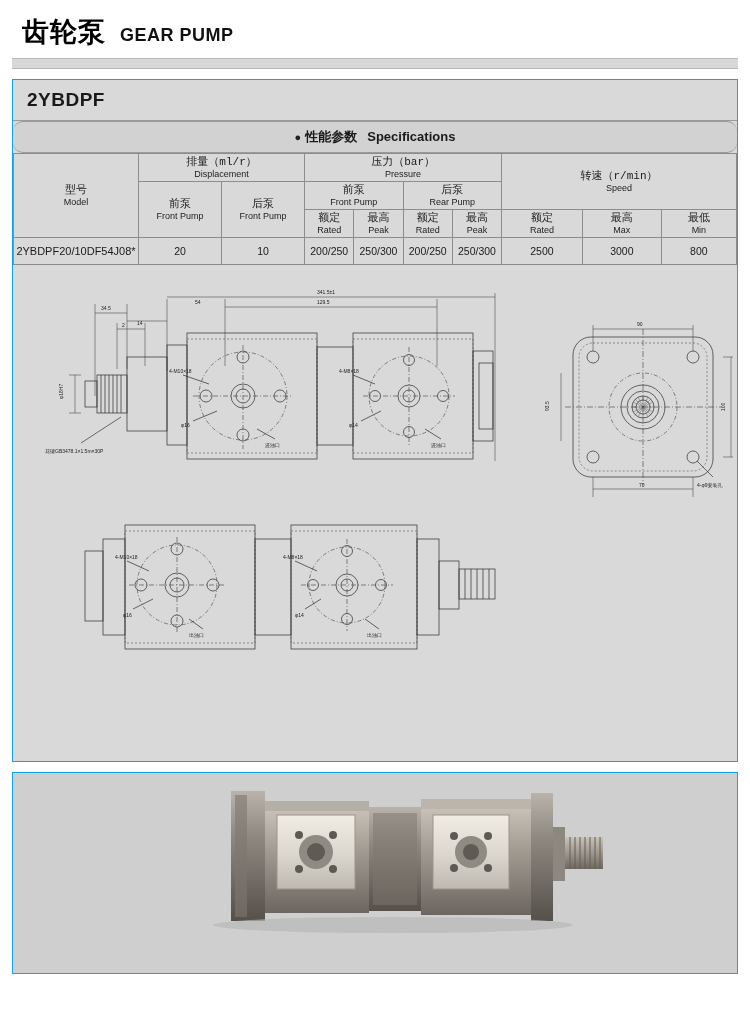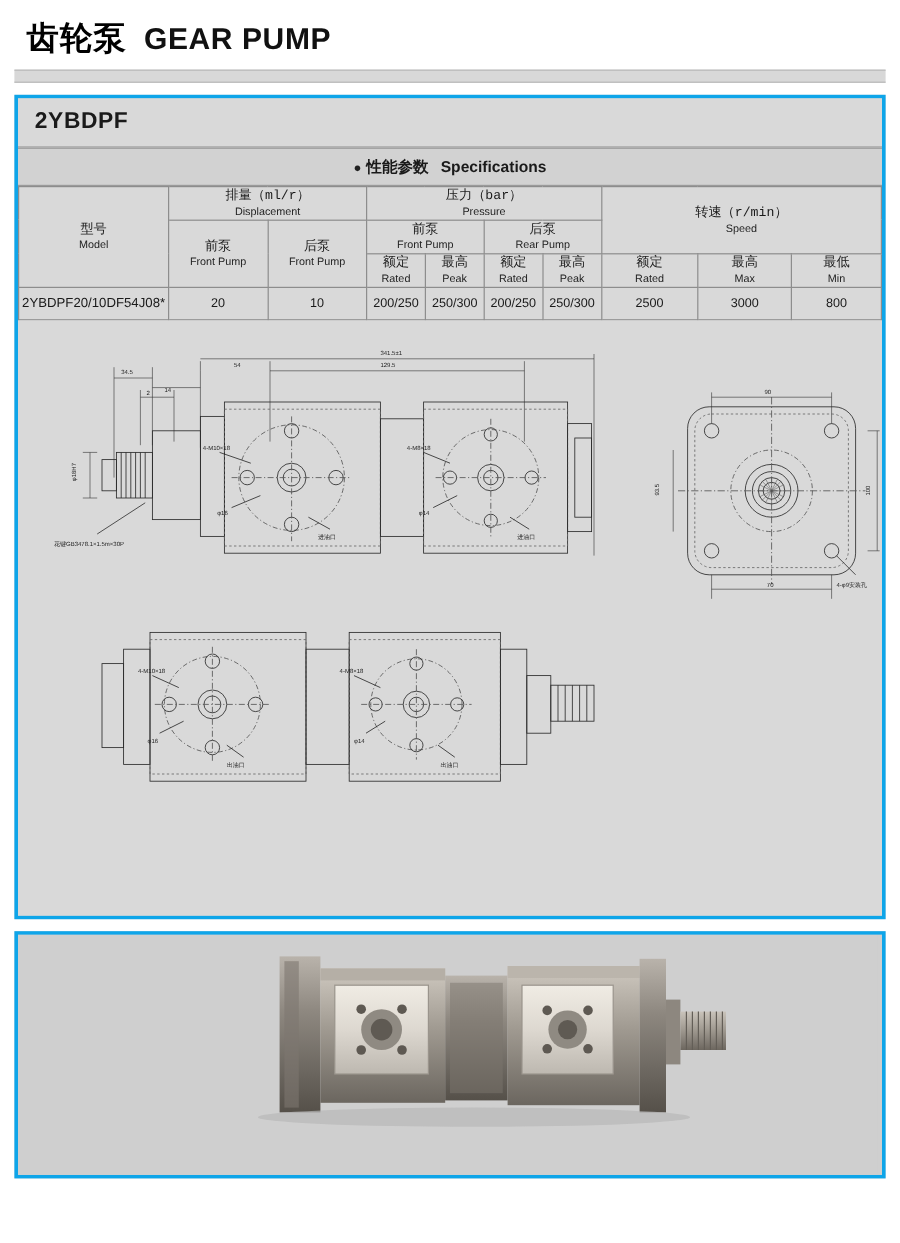--- a/index.html
+++ b/index.html
@@ -30,36 +30,36 @@
     gap: 14px;
   }
   .title-cn {
     font-family: "DejaVu Sans", sans-serif;
     font-size: 27px;
     font-weight: bold;
     letter-spacing: 1px;
     color: #000;
   }
   .title-en {
-    font-size: 25px;
+    font-size: 18px;
     font-weight: bold;
     letter-spacing: 0.5px;
     color: #111;
   }
   .header-rule {
     height: 9px;
     background: #d8d8d8;
     border-top: 1px solid #b8b8b8;
     border-bottom: 1px solid #b8b8b8;
     margin: 0 0 8px 0;
   }
 
   
   .panel {
-    border: 3px solid #0ea5e9;
+    border: 1px solid #0ea5e9;
     background: #d9d9d9;
     margin-bottom: 7px;
     margin-top: 10px;
   }
 
   .model-bar {
     background: #d9d9d9;
     padding: 9px 14px;
     border-bottom: 1px solid #9a9a9a;
   }
@@ -70,20 +70,21 @@
   }
 
   .section-bar {
     background: #d2d2d2;
     text-align: center;
     padding: 6px 0 6px 0;
     font-size: 13px;
     font-weight: bold;
     border-bottom: 1px solid #9a9a9a;
     border-top: 1px solid #9a9a9a;
+    border-radius: 10px;
   }
   .section-bar .dot {
     color: #222;
     font-size: 11px;
     margin-right: 4px;
   }
   .section-bar .cn {
     font-family: "DejaVu Sans", sans-serif;
   }
   .section-bar .en {

